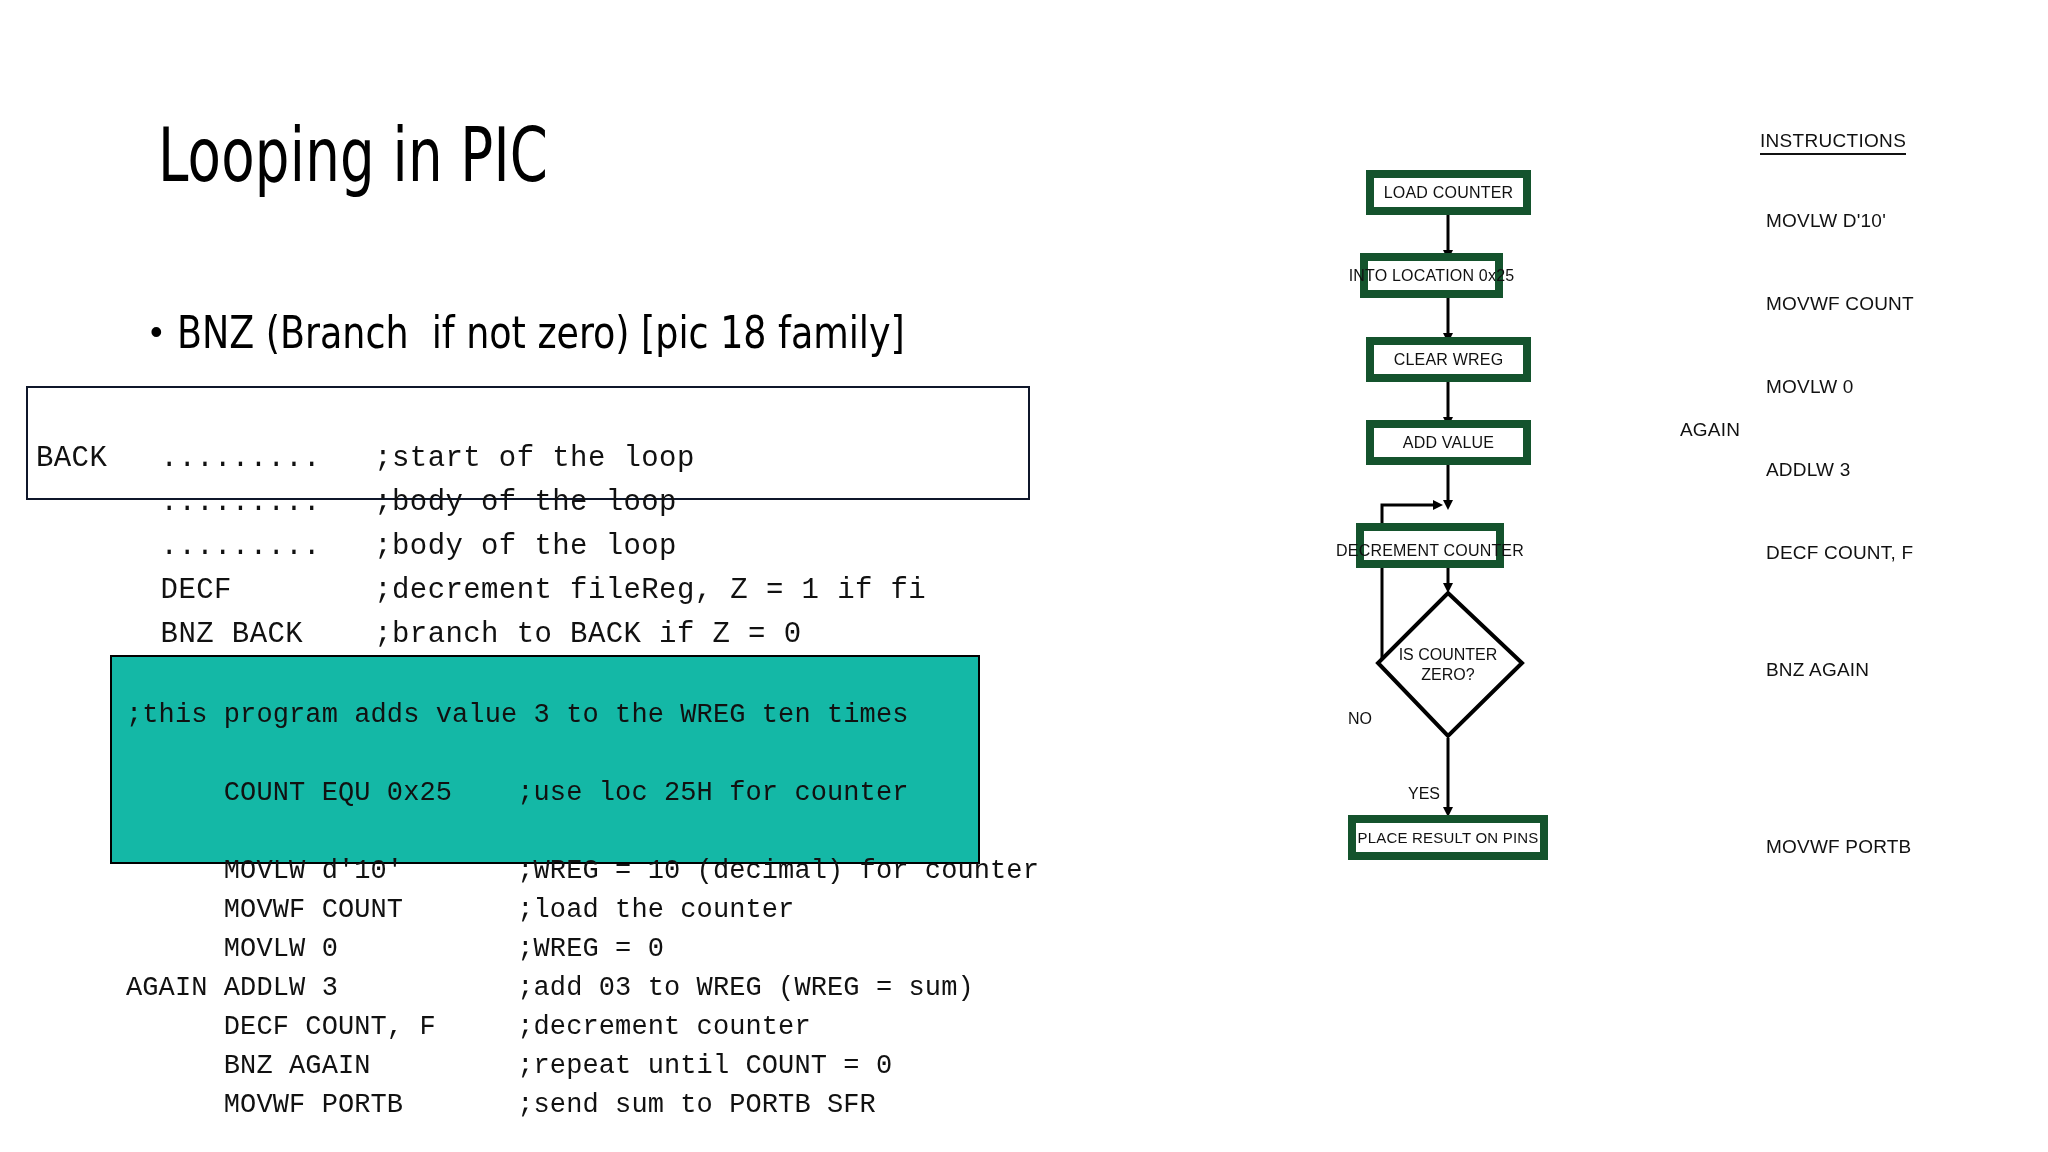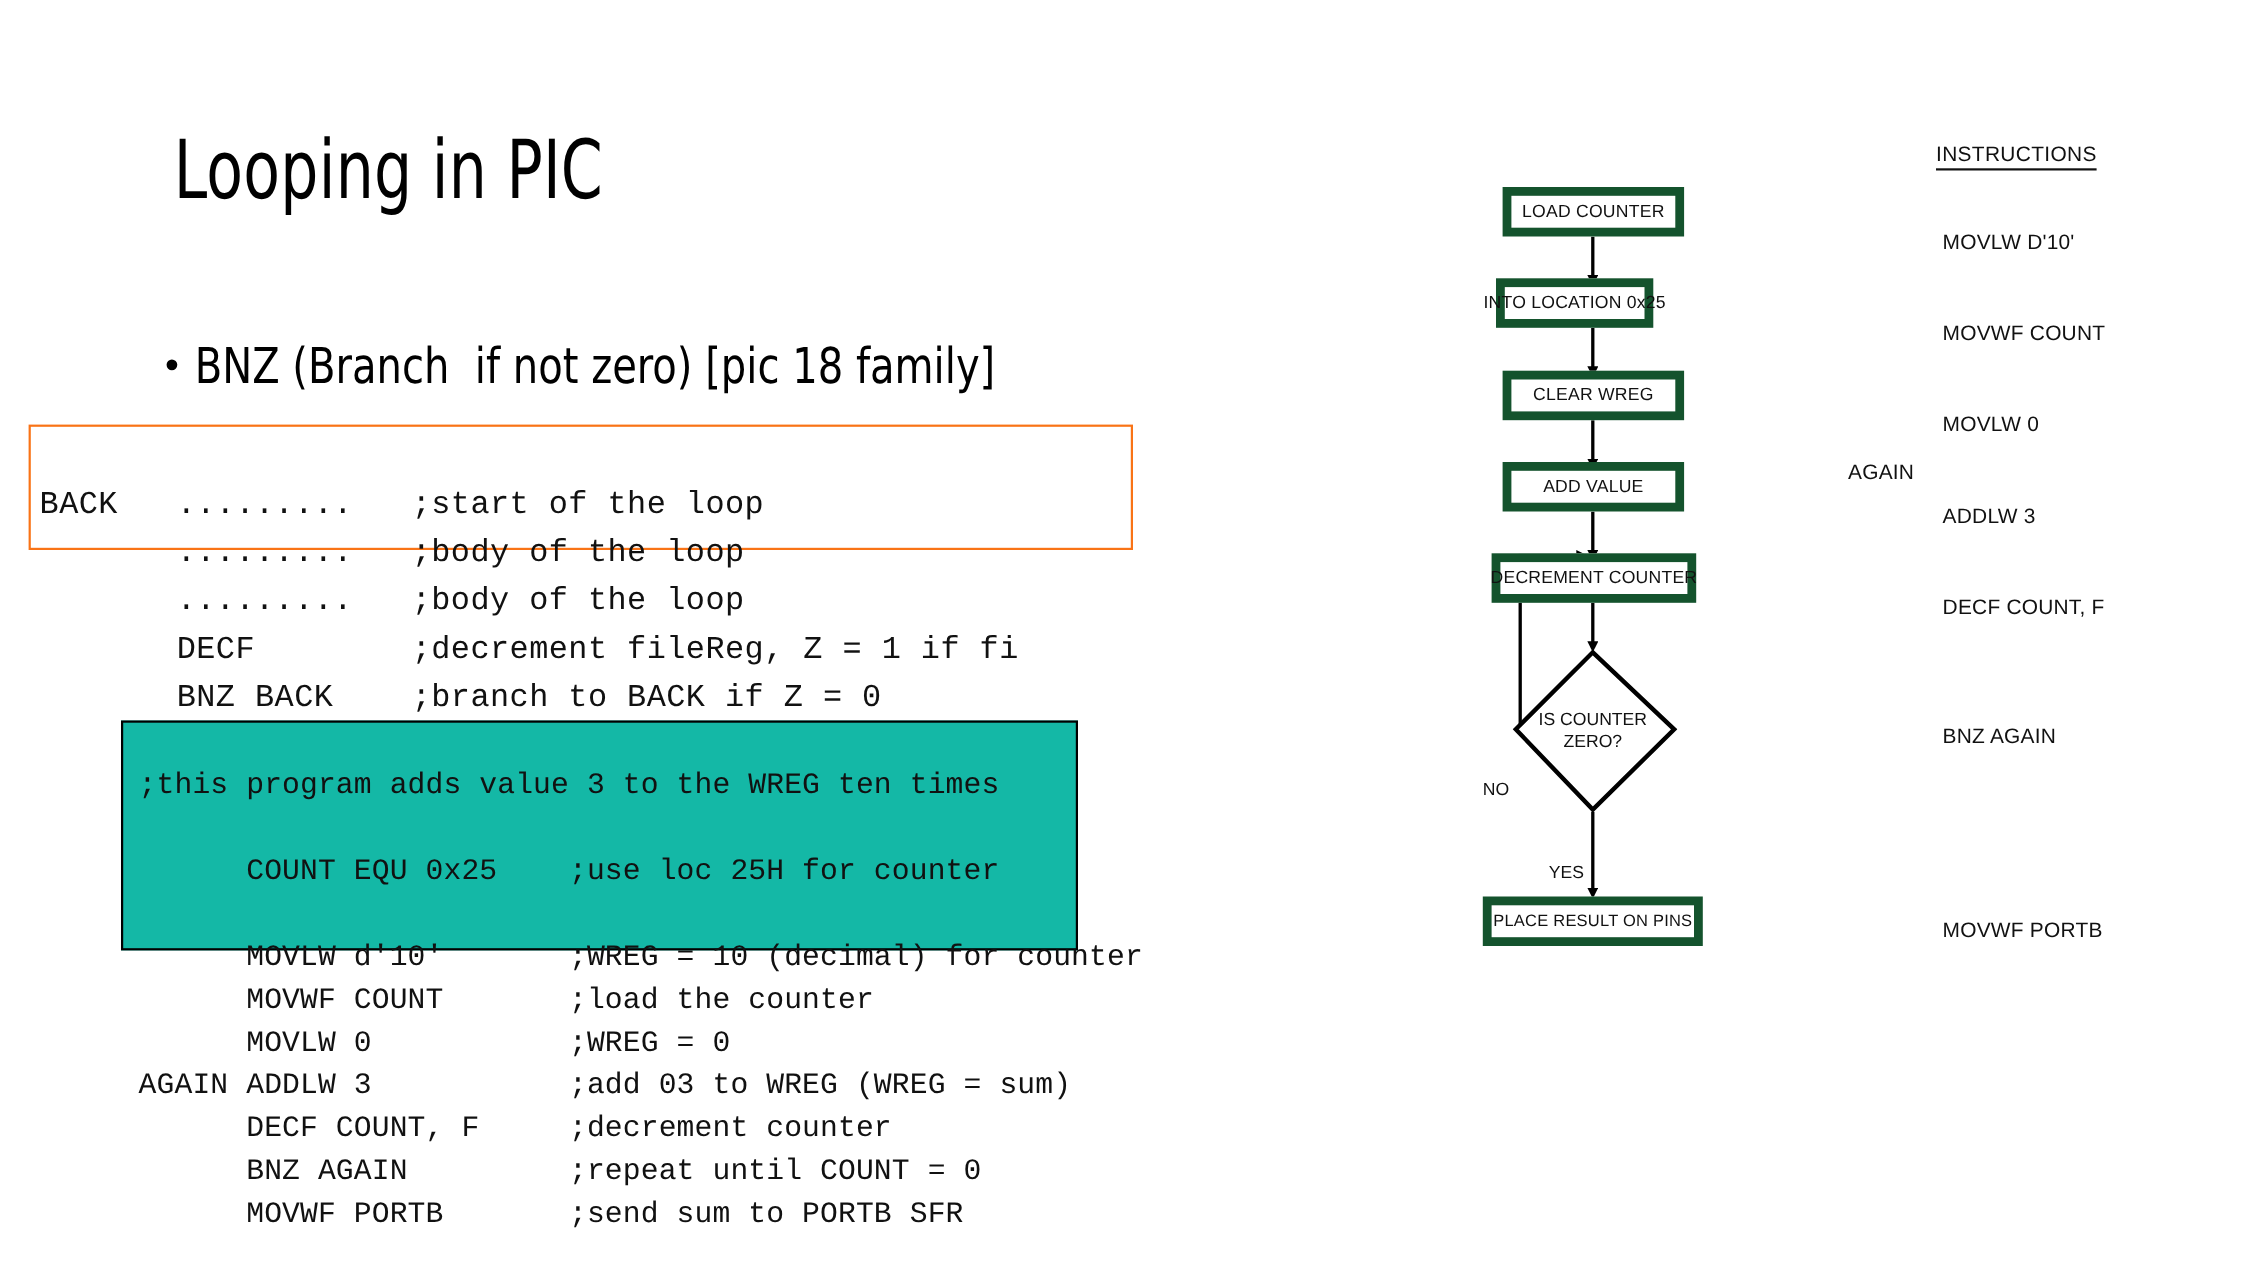--- a/index.html
+++ b/index.html
@@ -29,21 +29,21 @@
   }
   #bullet-text{
     font-family:"DejaVu Sans Condensed","Liberation Sans",sans-serif;
     font-weight:400;font-size:45px;color:#000;white-space:pre;
     transform:scaleX(.90);transform-origin:left center;
   }
 
   
   #code-block-1{
     position:absolute;left:26px;top:386px;width:1000px;height:110px;
-    border:2px solid #f97316;background:#ffffff;
+    border:2px solid #0f172a;background:#ffffff;
     overflow:visible;
   }
   #code-block-1 .code-lines{
     position:absolute;left:8px;top:20px;
     font-family:"Liberation Mono","DejaVu Sans Mono",monospace;
     font-size:29px;line-height:44px;color:#111;white-space:pre;
     letter-spacing:.4px;
   }
 
   
@@ -160,21 +160,21 @@
   </div>
 
   <div class="fc-box" style="left:46px;top:217px;width:165px;height:45px;">
     <span>CLEAR WREG</span>
   </div>
 
   <div class="fc-box" style="left:46px;top:300px;width:165px;height:45px;">
     <span>ADD VALUE</span>
   </div>
 
-  <div class="fc-box" style="left:36px;top:383px;width:186px;height:45px;">
+  <div class="fc-box" style="left:36px;top:403px;width:148px;height:45px;align-items:flex-end;">
     <span>DECREMENT COUNTER</span>
   </div>
 
   <svg style="position:absolute;left:55px;top:470px;" width="150" height="150" viewBox="0 0 150 150">
     <polygon points="73,3 147,73 73,146 3,73" fill="#fff" stroke="#000" stroke-width="4"></polygon>
   </svg>
   <div class="fc-diamond-label" style="left:68px;top:525px;width:120px;">
     <div>IS COUNTER</div>
     <div>ZERO?</div>
   </div>

